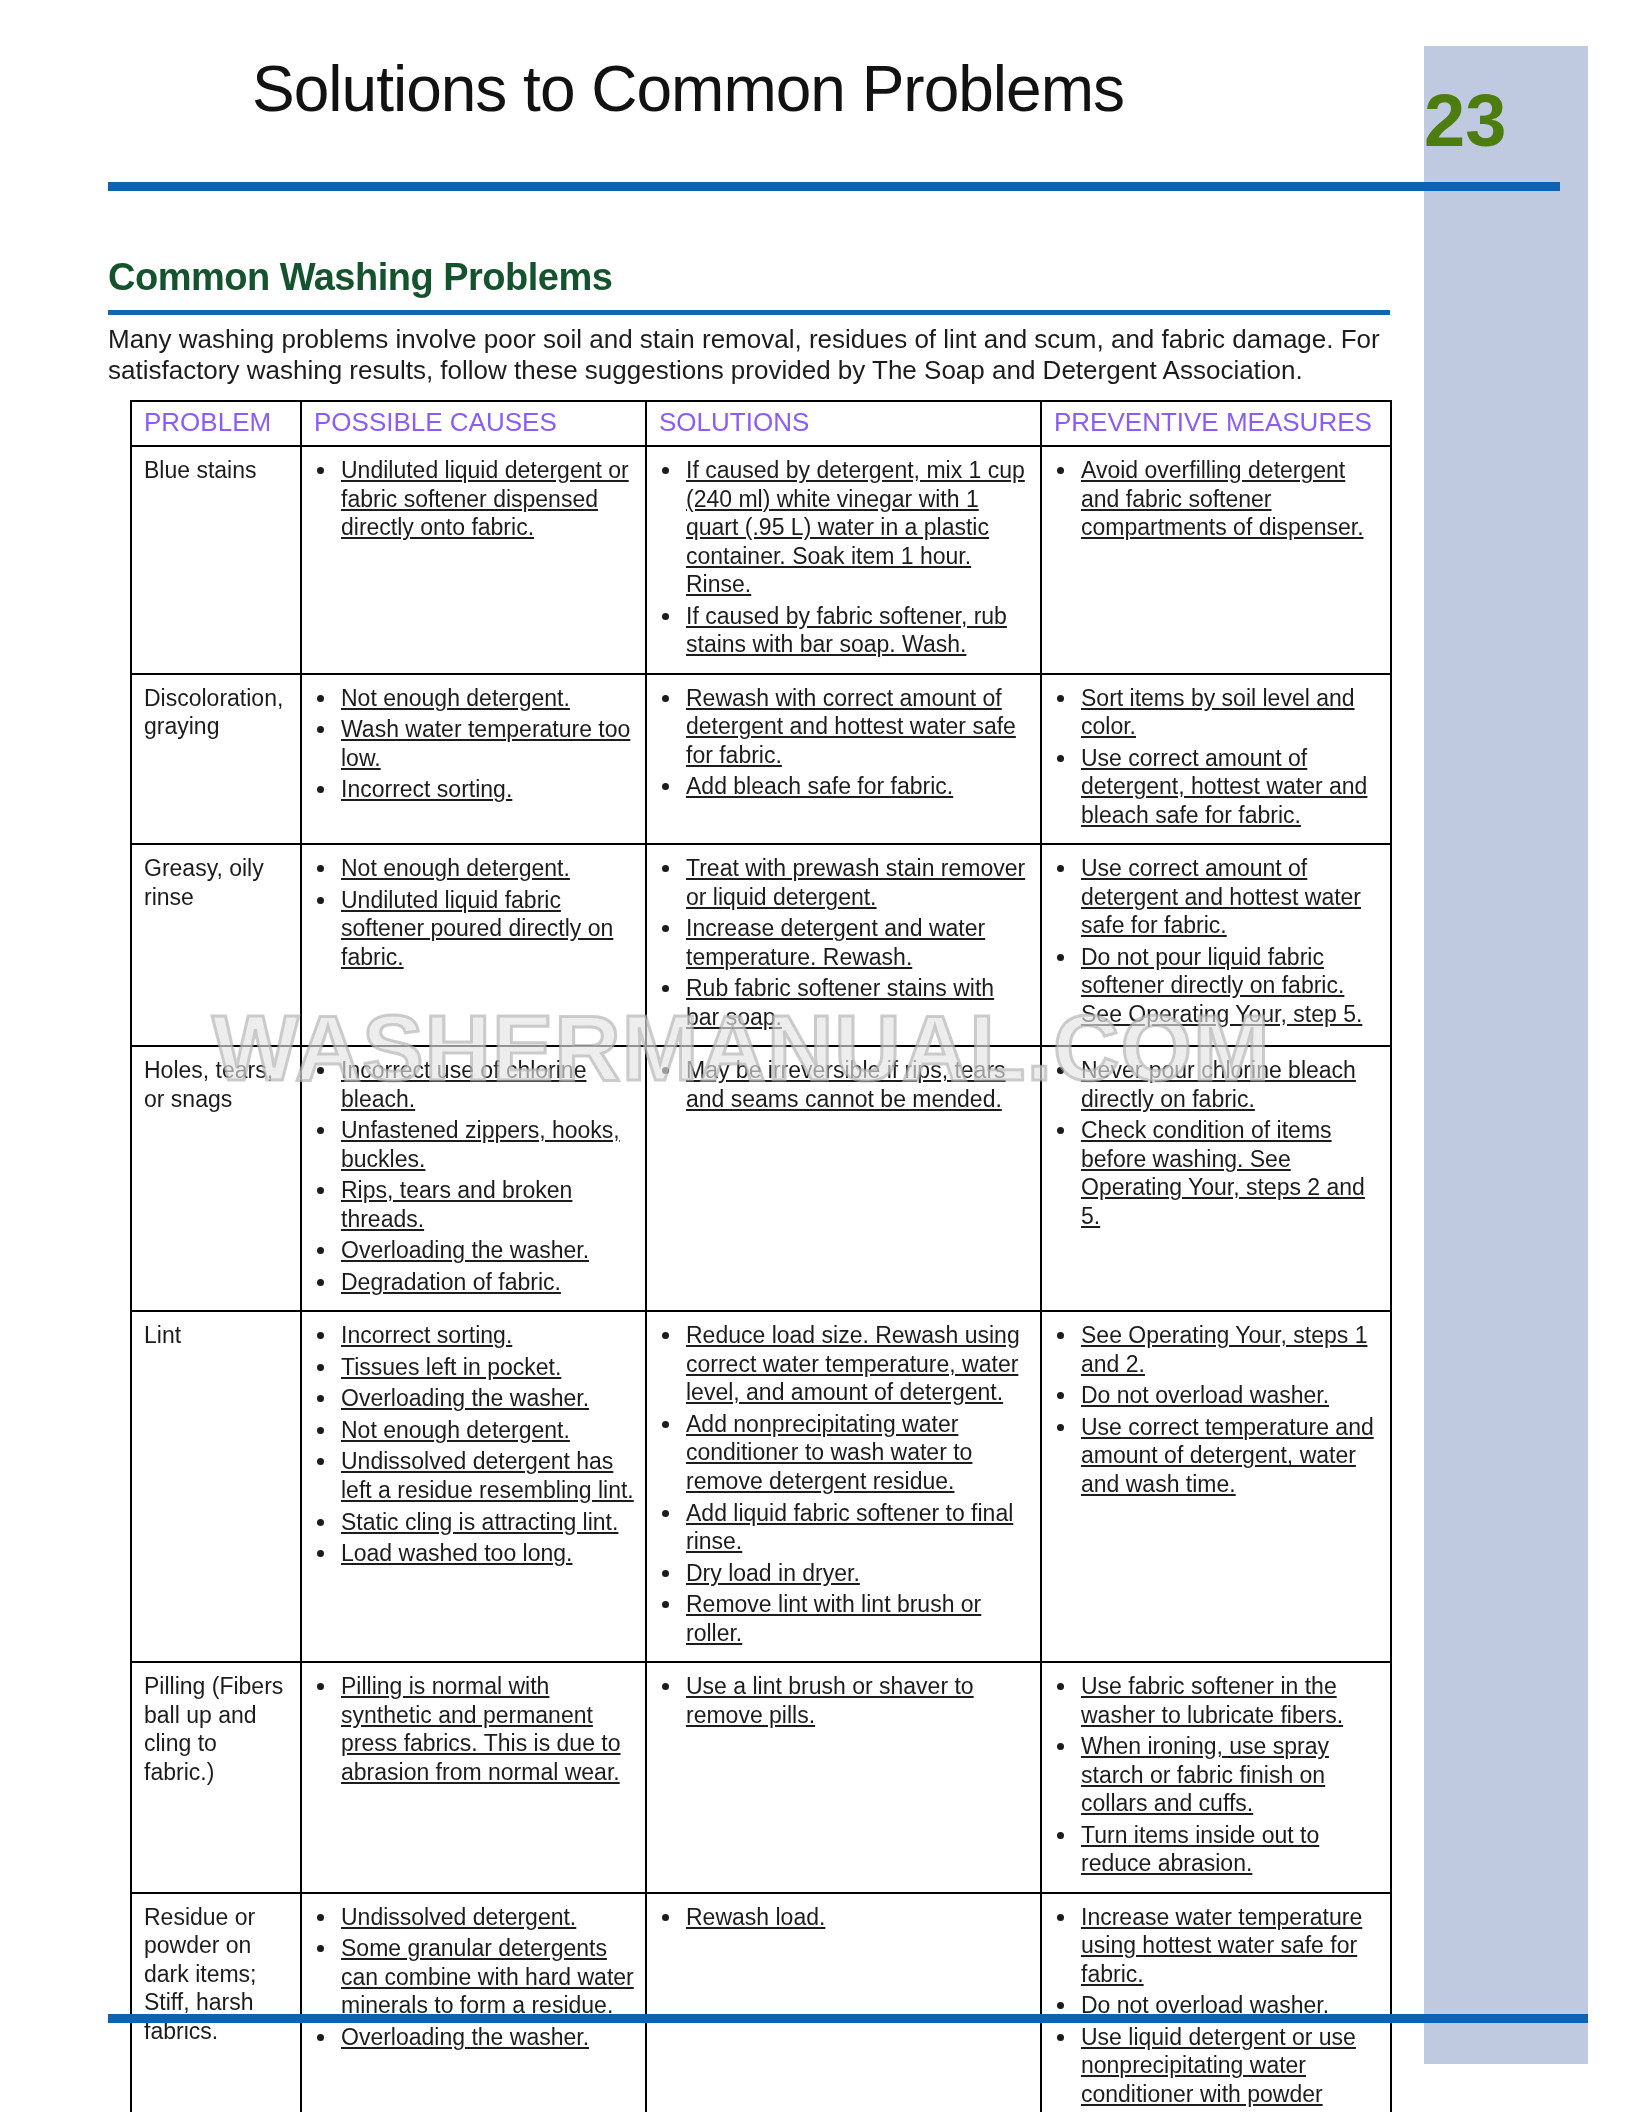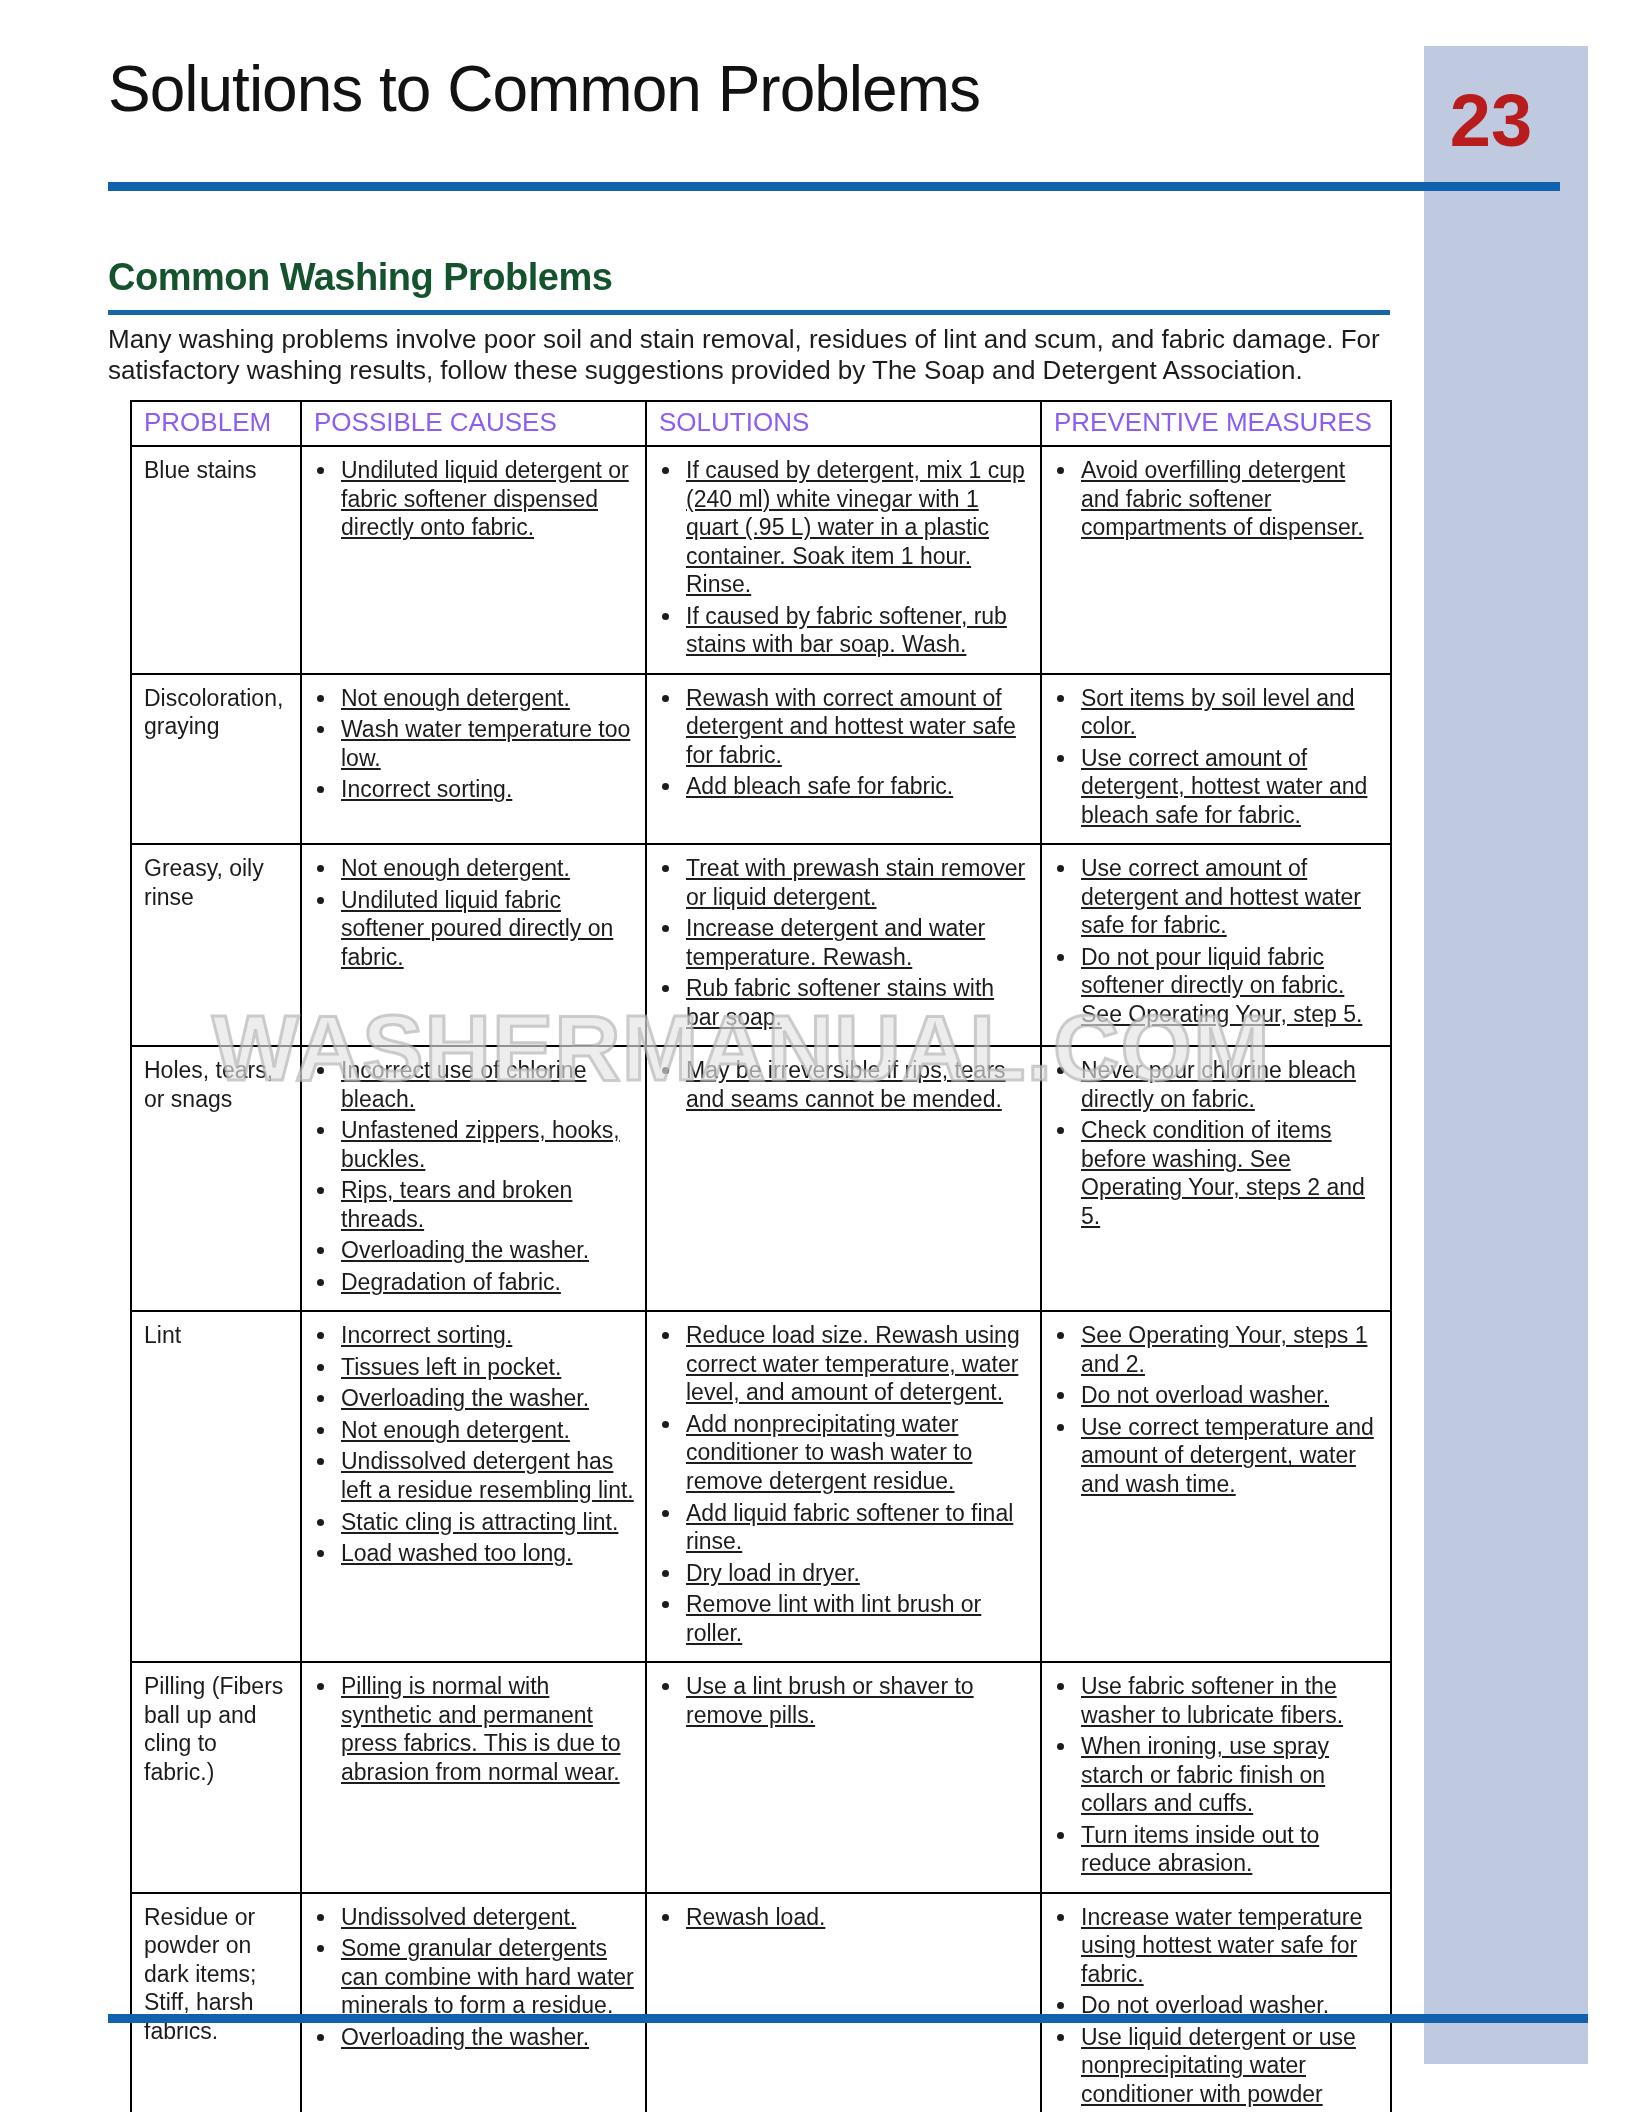--- a/index.html
+++ b/index.html
@@ -12,25 +12,25 @@
   }
   .page { position: relative; width: 1632px; height: 2112px; background: #fff; overflow: hidden; }
 
   .sidebar-band {
     position: absolute; left: 1424px; top: 46px; width: 164px; height: 2018px;
     background: #bfc9df;
   }
   .page-title {
     position: absolute; top: 52px; left: 108px; width: 1160px;
     font-size: 64px; font-weight: normal; letter-spacing: -1px;
-    color: #121212; text-align: left; margin: 0;
+    color: #121212; text-align: center; margin: 0;
   }
   .page-number {
     position: absolute; top: 78px; left: 1424px; width: 134px;
-    font-size: 74px; font-weight: bold; color: #b91c1c; text-align: center;
+    font-size: 74px; font-weight: bold; color: #4d7c0f; text-align: left;
   }
   .header-rule {
     position: absolute; top: 182px; left: 108px; width: 1452px; height: 9px;
     background: #1061ae;
   }
   .footer-rule {
     position: absolute; top: 2014px; left: 108px; width: 1480px; height: 9px;
     background: #1061ae;
   }
 

